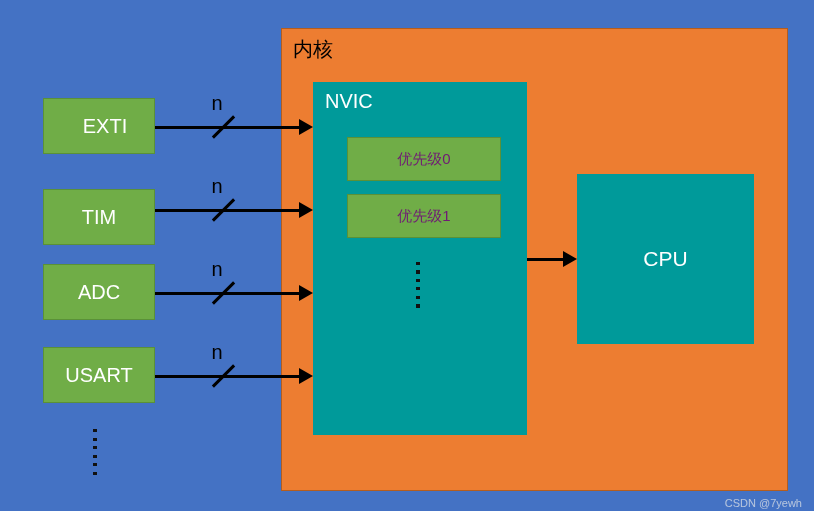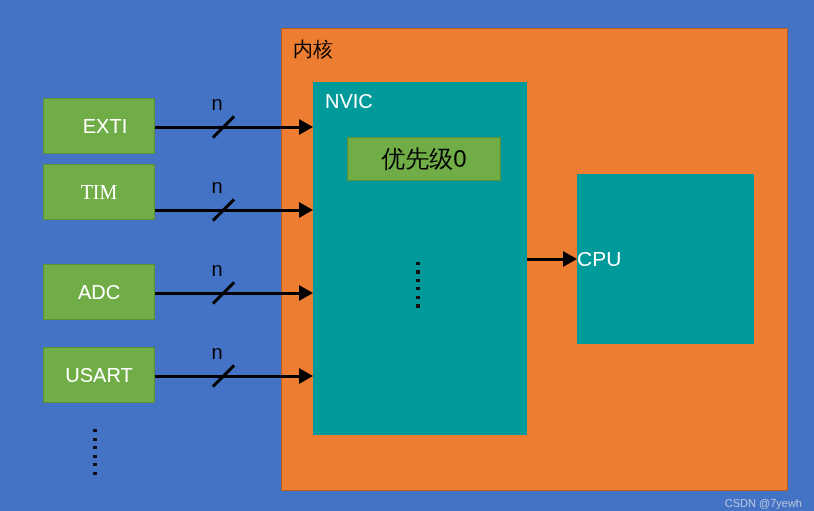--- a/index.html
+++ b/index.html
@@ -42,51 +42,51 @@
     font-size: 20px;
     color: #ffffff;
   }
   .priority {
     position: absolute;
     left: 34px;
     width: 154px; height: 44px;
     background: #70ad47;
     border: 1px solid #5a9138;
     display: flex; align-items: center; justify-content: center;
-    font-size: 24px;
-    color: #000000;
+    font-size: 15px;
+    color: #701a75;
   }
   .p0 { top: 55px; }
   .p1 { top: 112px; }
   .p2 { top: 248px; }
 
   
   .cpu {
     position: absolute;
     left: 577px; top: 174px;
     width: 177px; height: 170px;
     background: #009a9a;
-    display: flex; align-items: center; justify-content: flex-start;
+    display: flex; align-items: center; justify-content: center;
     font-size: 21px;
     color: #ffffff;
   }
 
   
   .peripheral {
     position: absolute;
     left: 43px;
     width: 112px; height: 56px;
     background: #70ad47;
     border: 1px solid #5a9138;
     display: flex; align-items: center; justify-content: center;
     font-size: 20px;
     color: #ffffff;
   }
   .m0 { top: 98px; padding-left: 12px; }
-  .m1 { top: 164px; font-family: Liberation Serif, serif; }
+  .m1 { top: 189px; }
   .m2 { top: 264px; }
   .m3 { top: 347px; }
 
   
   .arrow {
     position: absolute;
     left: 155px;
     width: 158px; height: 60px;
   }
   .a0 { top: 87px; }
@@ -162,20 +162,23 @@
 
   <div class="kernel">
     <div class="kernel-label">内核</div>
   </div>
 
   <div class="nvic">
     <div class="nvic-label">NVIC</div>
     <div class="priority p0">
       <span>优先级0</span>
     </div>
+    <div class="priority p1">
+      <span>优先级1</span>
+    </div>
   </div>
 
   <div class="v-ellipsis ell-nvic"></div>
 
   <div class="cpu">
     <span>CPU</span>
   </div>
 
   <div class="peripheral m0">
     <span>EXTI</span>

